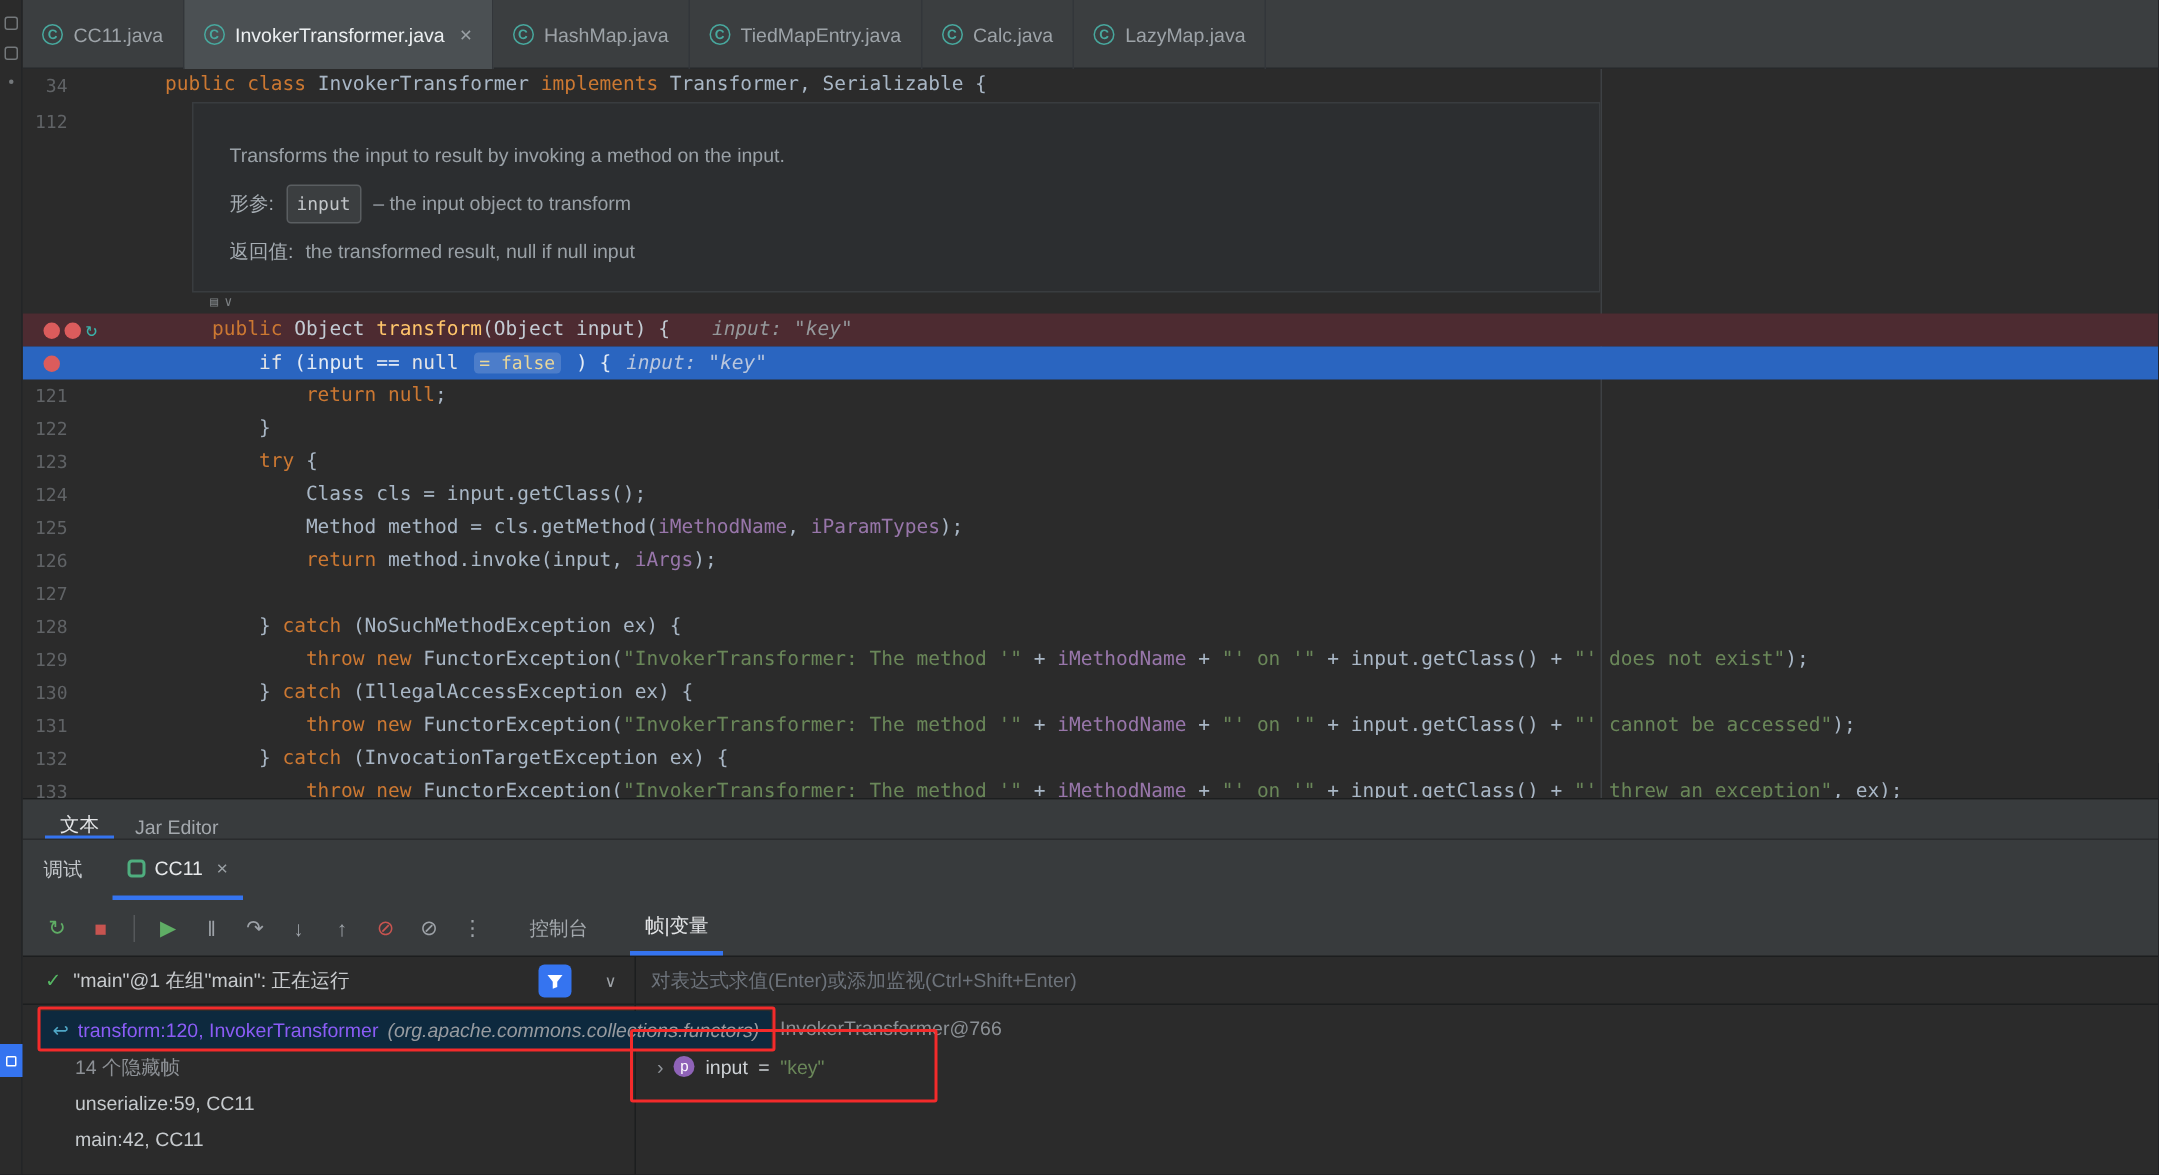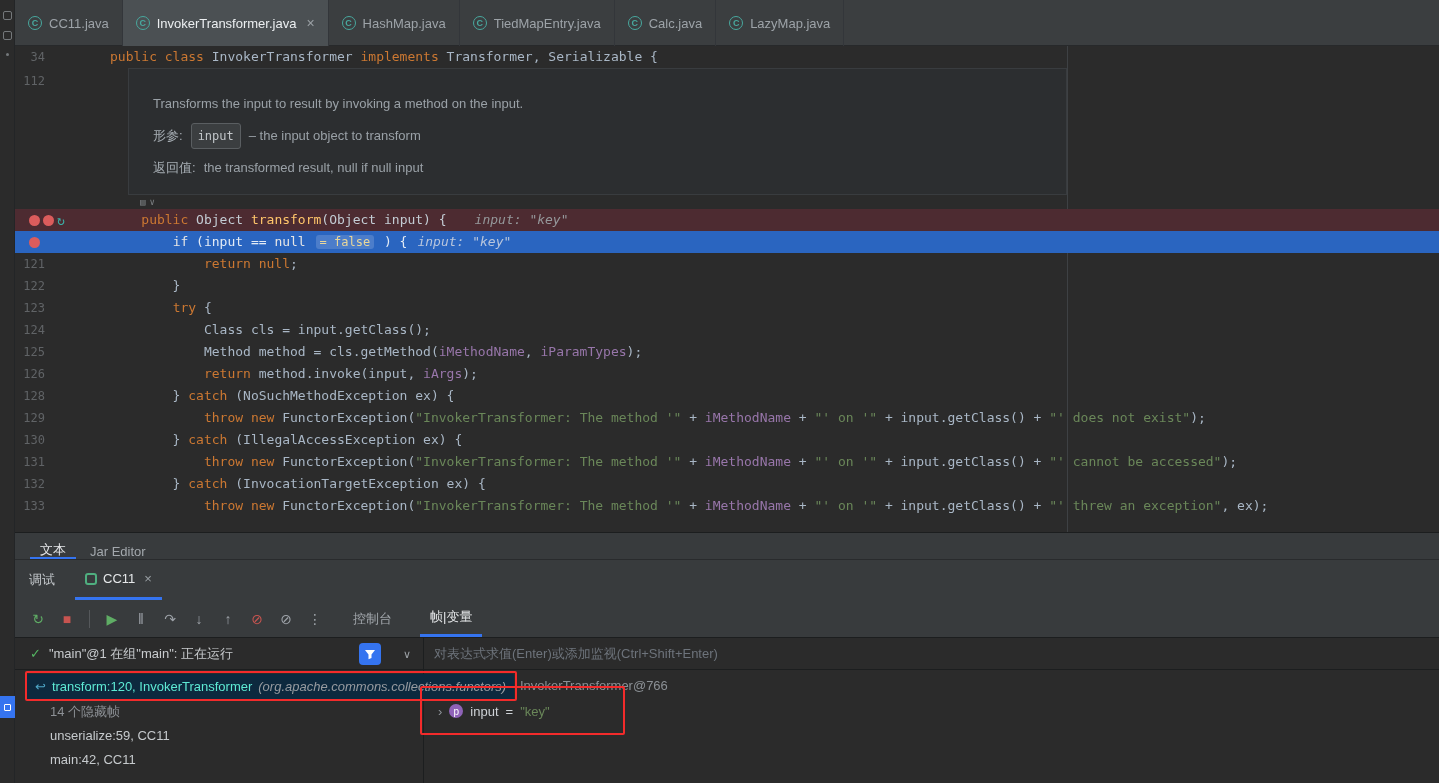--- a/index.html
+++ b/index.html
@@ -74,21 +74,21 @@
   .fhead{height:32px;display:flex;align-items:center;padding-left:15px;gap:8px;border-bottom:1px solid #1c1e1f;position:relative}
   .chk{color:#55b763}
   .thlabel{color:#c8cbce;white-space:nowrap}
   .funnel{position:absolute;right:42px;top:5px;width:22px;height:22px;background:#3574f0;border-radius:4px;display:flex;align-items:center;justify-content:center}
   .fchev{position:absolute;right:12px;top:5px;height:22px;display:flex;align-items:center;color:#9da2a7;font-size:11px}
   .flist{padding-top:4px}
   .frow{height:24px;line-height:24px;padding-left:35px;color:#c6cacd;white-space:nowrap}
   .frow.dim{color:#8c9095}
   .frow.cur{height:26px;line-height:26px;margin-left:12px;width:487px;background:#0d293e;border-radius:2px;padding-left:8px;display:flex;align-items:center;gap:6px;position:relative;z-index:6}
   .ficon{color:#4fa7c7;font-size:13px}
-  .fmethod{color:#5eead4}
+  .fmethod{color:#8b5cf6}
   .fpkg{color:#979ba0;font-style:italic}
   .vhead{height:32px;line-height:32px;padding-left:10px;color:#6d737b;border-bottom:1px solid #1c1e1f;white-space:nowrap;overflow:hidden}
   .vrow1{height:24px;line-height:24px;margin-top:4px;padding-left:96px;color:#8b9095}
   .vrow2{height:26px;display:flex;align-items:center;gap:7px;padding-left:14px}
   .vchev{color:#8f949a}
   .picon{width:14px;height:14px;border-radius:50%;background:#8f63b8;color:#fff;font-size:10px;display:flex;align-items:center;justify-content:center;flex:none}
   .vname,.veq{color:#ced2d6}
   .vval{color:#6a8759}
 
   
@@ -224,20 +224,26 @@
           <div class="gutter">
             <span class="lnum">125</span>
           </div>
           <div class="ccode"><span class="c-p">            Method method = cls.getMethod(</span><span class="c-f">iMethodName</span><span class="c-p">, </span><span class="c-f">iParamTypes</span><span class="c-p">);</span></div>
         </div>
         <div class="crow ">
           <div class="gutter">
             <span class="lnum">126</span>
           </div>
           <div class="ccode"><span class="c-p">            </span><span class="c-k">return </span><span class="c-p">method.invoke(input, </span><span class="c-f">iArgs</span><span class="c-p">);</span></div>
+        </div>
+        <div class="crow ">
+          <div class="gutter">
+            <span class="lnum">127</span>
+          </div>
+          <div class="ccode"></div>
         </div>
         <div class="crow ">
           <div class="gutter">
             <span class="lnum">128</span>
           </div>
           <div class="ccode"><span class="c-p">        } </span><span class="c-k">catch </span><span class="c-p">(NoSuchMethodException ex) {</span></div>
         </div>
         <div class="crow ">
           <div class="gutter">
             <span class="lnum">129</span>

